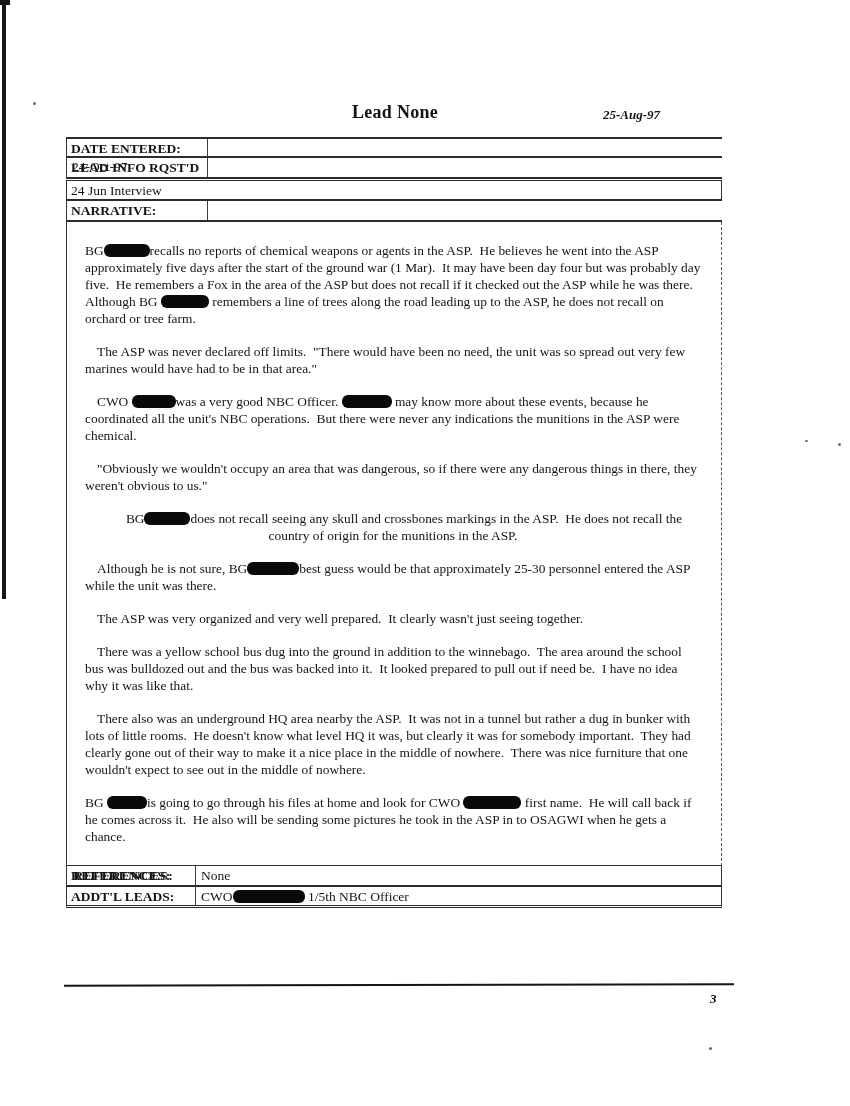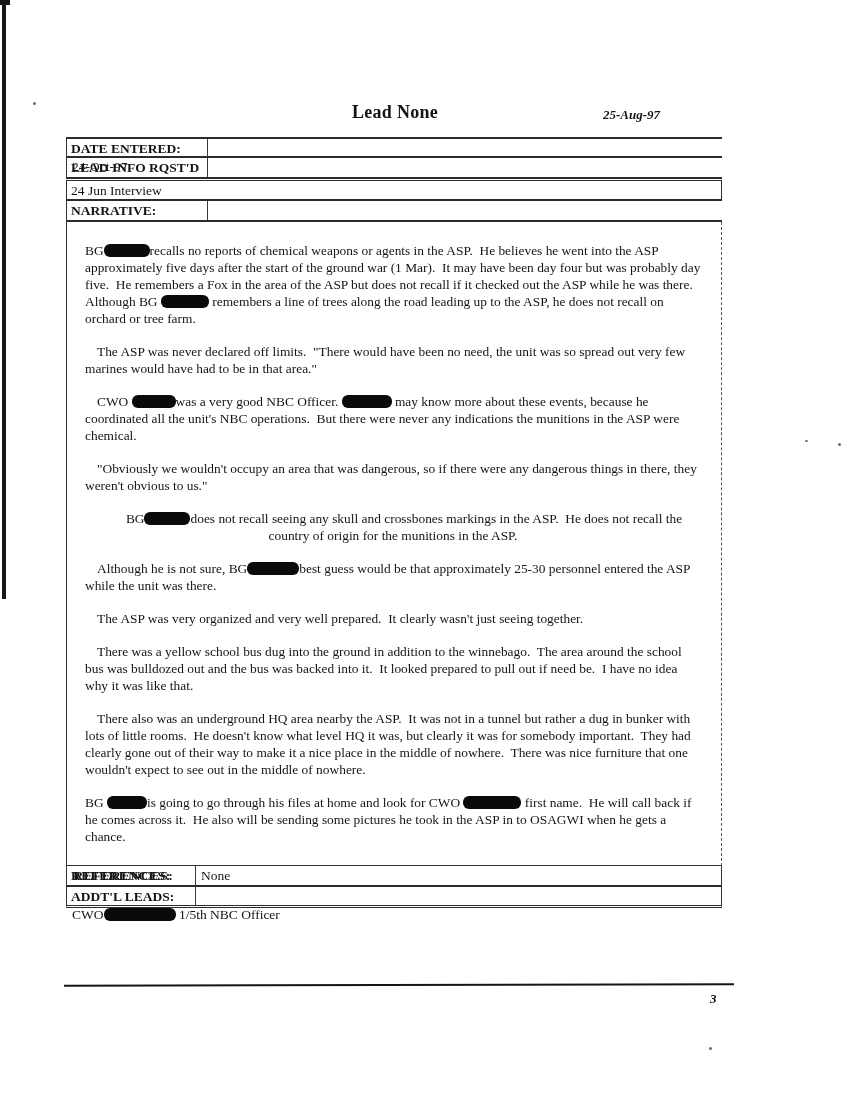--- a/index.html
+++ b/index.html
@@ -35,21 +35,21 @@
     font-size:13.4px; line-height:17px; }
   .para { margin:16px; white-space:pre-wrap; }
   .para.indent1 { text-indent:12px; }
   .para.indent2 { text-indent:22px;text-align:center; }
   .para.gap { margin-top:15px; }
   .redaction { display:inline-block; height:13px; background:#0a0a0a; border-radius:6px;
     vertical-align:-2px; }
 
   .row.bottom .label { width:129px; }
   .row.bottom { border-right:1px solid #333; }
-  .row.bottom.last { border-bottom:3px double #2b2b2b;flex-direction:column; }
+  .row.bottom.last { border-bottom:3px double #2b2b2b; }
   .doublestrike { text-shadow:2.5px 0 0 #141414; letter-spacing:0.4px; }
 
   .bottom-rule { position:absolute; left:64px; top:984px; width:670px; height:2px;
     background:#151515; transform:rotate(-0.12deg); }
   .page-number { position:absolute; left:710px; top:991px; font-size:13px;
     font-weight:bold; font-style:italic; }
 </style>
 </head>
 <body>
 

